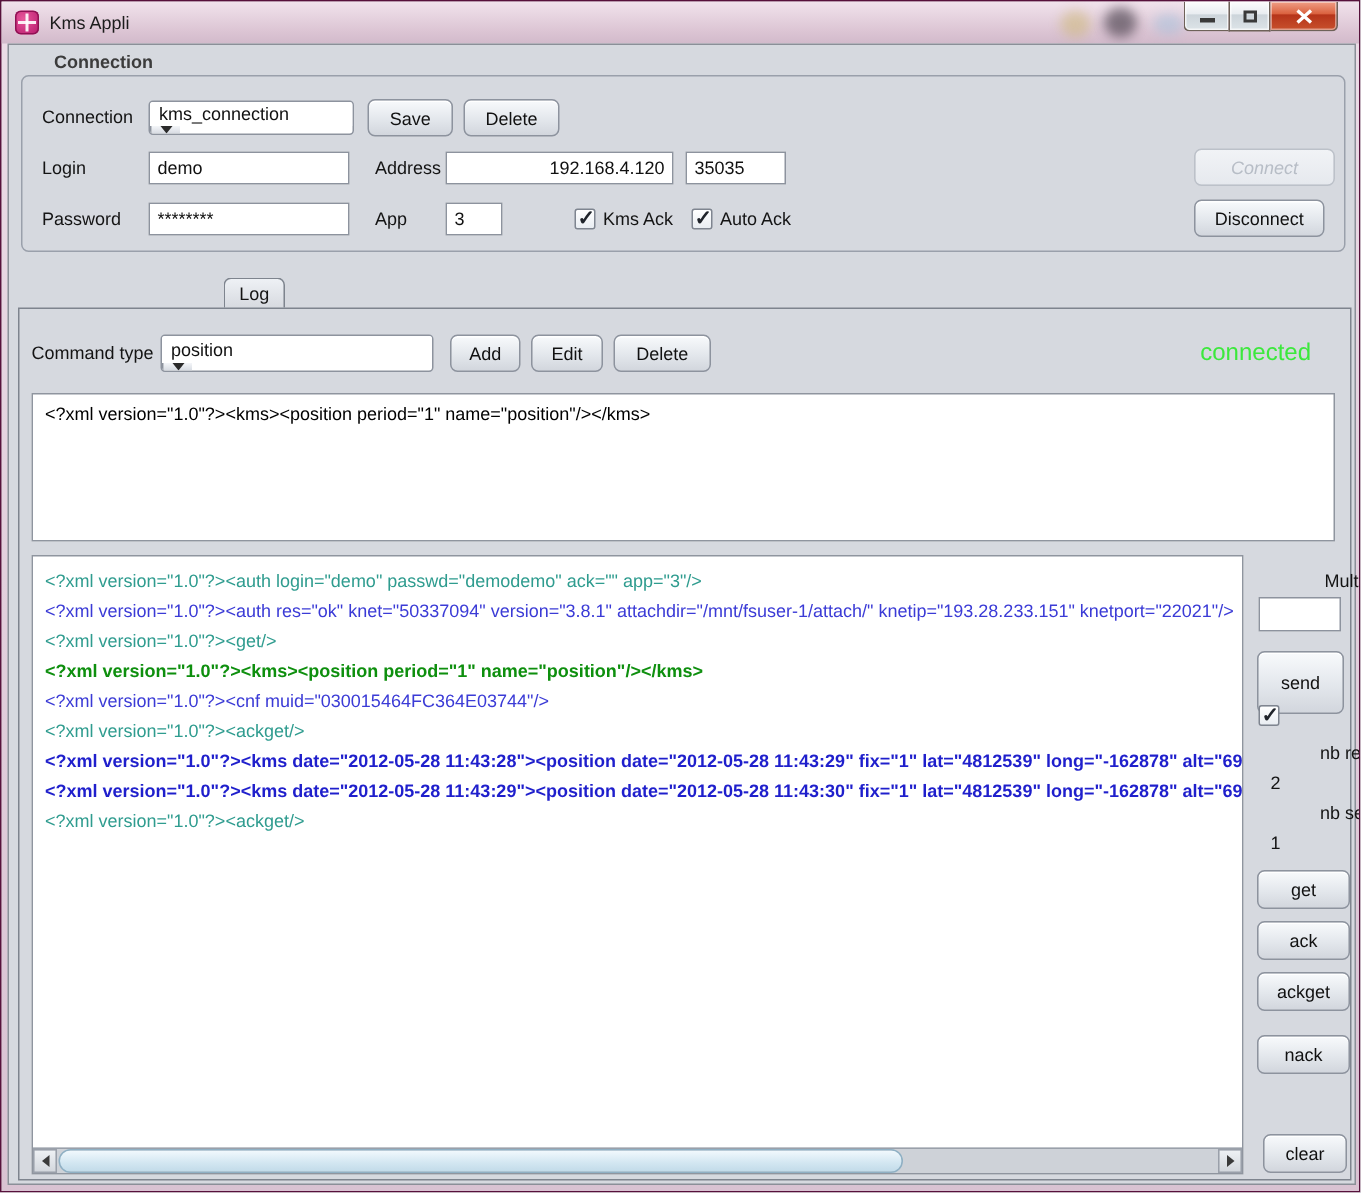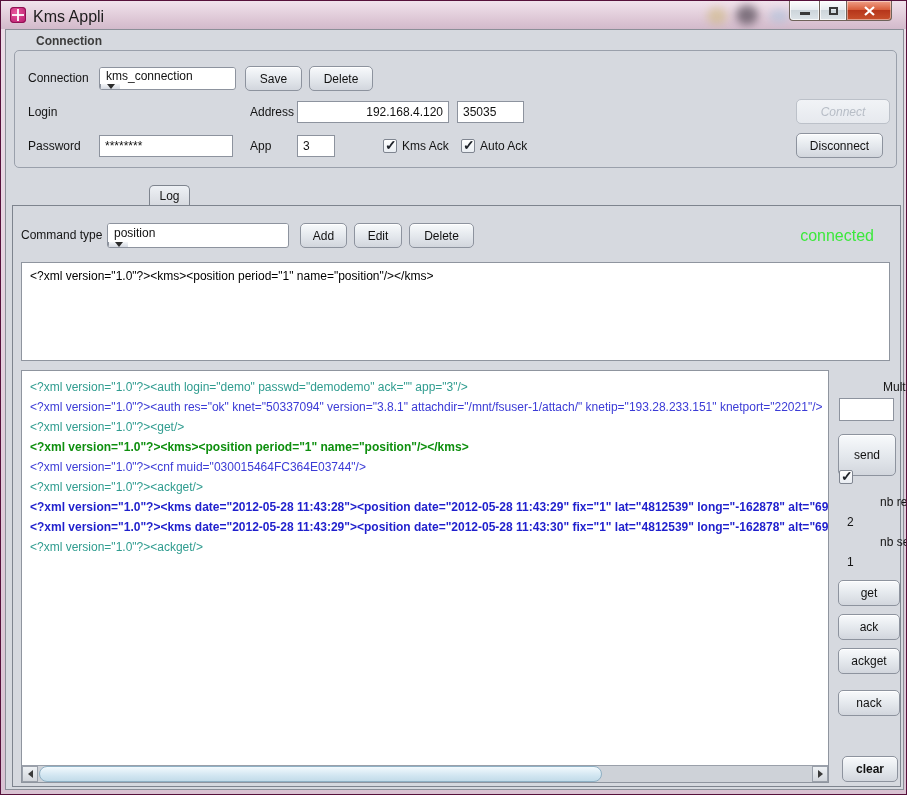--- a/index.html
+++ b/index.html
@@ -3,21 +3,21 @@
 <meta charset="utf-8">
 <style>
   * { margin:0; padding:0; box-sizing:border-box; }
   html,body { width:907px; height:795px; font-family:"Liberation Sans", sans-serif; }
   .window{ position:relative; width:907px; height:795px; background:linear-gradient(#ecdde7,#d9c2d2); border:1px solid #57113b; overflow:hidden; }
   .titlebar{ position:absolute; left:0; top:0; width:100%; height:28px; background:linear-gradient(#f1e3ec,#dcc5d4 70%,#d2bacb); }
   .app-icon{ position:absolute; left:9px; top:6px; width:16px; height:16px; border-radius:4px;
     background:radial-gradient(circle at 35% 35%, #e8579b, #b5176b); box-shadow:0 0 0 1px #8e1253 inset; }
   .app-icon:before{ content:""; position:absolute; left:7px; top:2px; width:2px; height:12px; background:#fff; opacity:.9;}
   .app-icon:after{ content:""; position:absolute; left:2px; top:7px; width:12px; height:2px; background:#fff; opacity:.9;}
-  .title-text{ position:absolute; left:32px; top:7px; font-size:16px; color:#1c1c1c; }
+  .title-text{ position:absolute; left:32px; top:7px; font-size:12px; color:#1c1c1c; }
   .glass-blur{ position:absolute; border-radius:50%; filter:blur(4px); }
   .win-controls{ position:absolute; right:14px; top:0; height:20px; display:flex; }
   .win-btn{ height:20px; border:1px solid #6e6259; border-top:none; display:flex; align-items:center; justify-content:center;
     background:linear-gradient(#fdfdfd,#e8ecf0 45%,#ccd4da 46%,#dde4e8); box-shadow:inset 0 0 0 1px rgba(255,255,255,.7); }
   .win-btn.min{ width:30px; border-radius:0 0 0 4px; border-right:none;}
   .win-btn.max{ width:28px; }
   .win-btn.close{ width:45px; border-radius:0 0 4px 0; border-left:none;
     background:linear-gradient(#f0a088,#d95f3c 45%,#b5341a 46%,#c8502c); box-shadow:inset 0 0 0 1px rgba(255,255,255,.45); }
   .glyph-min{ width:10px; height:3px; background:#3a3a3a; margin-top:6px; }
   .glyph-max{ width:9px; height:8px; border:2px solid #3a3a3a; background:transparent; }
@@ -92,20 +92,21 @@
     <div class="combo" style="left:93px;top:37px;width:137px;height:23px;">
       <div class="combo-text">kms_connection</div>
       <div class="combo-arrow">
           <div class="tri-down"></div>
         </div>
     </div>
     <div class="btn" style="left:239px;top:36px;width:57px;height:25px;">Save</div>
     <div class="btn" style="left:303px;top:36px;width:64px;height:25px;">Delete</div>
 
     <div class="label" style="left:22px;top:70px;">Login</div>
+    <input class="tfield" style="left: 93px; top: 71px; width: 134px; height: 22px;" value="demo">
     <div class="label" style="left:244px;top:70px;">Address</div>
     <input class="tfield right" style="left: 291px; top: 71px; width: 152px; height: 22px;" value="192.168.4.120">
     <input class="tfield" style="left: 451px; top: 71px; width: 67px; height: 22px;" value="35035">
     <div class="btn disabled" style="left:790px;top:69px;width:94px;height:25px;font-style:italic;">Connect</div>
 
     <div class="label" style="left:22px;top:104px;">Password</div>
     <input class="tfield" style="left: 93px; top: 105px; width: 134px; height: 22px;" value="********">
     <div class="label" style="left:244px;top:104px;">App</div>
     <input class="tfield" style="left: 291px; top: 105px; width: 38px; height: 22px;" value="3">
     <span class="checkbox checked" style="left:377px;top:109px;"></span>
@@ -162,18 +163,18 @@
         <span class="checkbox checked" style="left:6px;top:96px;"></span>
         <div class="sb-label" style="left:26px;top:97px;">display</div>
         <div class="sb-label" style="left:0px;top:121px;">nb received</div>
         <div class="value" style="left:14px;top:141px;">2</div>
         <div class="sb-label" style="left:0px;top:161px;">nb sent</div>
         <div class="value" style="left:14px;top:181px;">1</div>
         <div class="btn" style="right:2px;top:206px;width:62px;height:26px;">get</div>
         <div class="btn" style="right:2px;top:240px;width:62px;height:26px;">ack</div>
         <div class="btn" style="right:2px;top:274px;width:62px;height:26px;">ackget</div>
         <div class="btn" style="right:2px;top:316px;width:62px;height:26px;">nack</div>
-        <div class="btn" style="right:4px;top:382px;width:56px;height:26px;font-weight:bold;">clear</div>
+        <div class="btn" style="right:4px;top:382px;width:56px;height:26px;">clear</div>
       </div>
 
     </div>
   </div>
 </div>
 
 </body></html>

